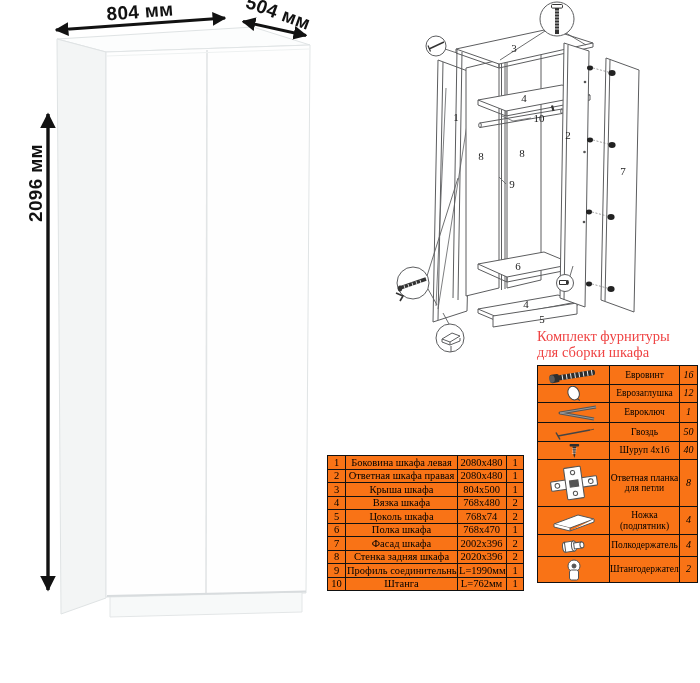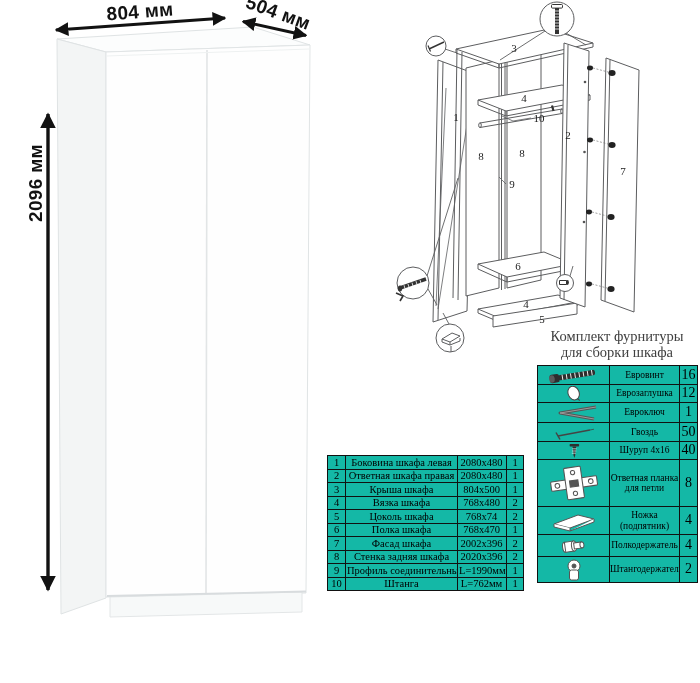--- a/index.html
+++ b/index.html
@@ -4,32 +4,32 @@
 <style>
   html,body{margin:0;padding:0;background:#fff;}
   .stage{position:relative;width:700px;height:683px;background:#ffffff;overflow:hidden;
          font-family:"Liberation Sans",sans-serif;}
   .scene{position:absolute;left:0;top:0;}
   .dim{position:absolute;font-weight:bold;color:#121212;font-size:19px;text-align:center;
        letter-spacing:0.3px;white-space:nowrap;}
   .dim-width{left:92px;top:1px;width:96px;transform:rotate(-4.5deg);}
   .dim-depth{left:238px;top:2px;width:80px;transform:rotate(20deg);}
   .dim-height{left:-20px;top:172px;width:112px;transform:rotate(-90deg);}
-  .kit-title{position:absolute;left:537px;top:328px;width:160px;text-align:center;
-             font-family:"Liberation Serif",serif;font-size:14.5px;line-height:16px;color:#404040;}
-  table{border-collapse:collapse;table-layout:fixed;background:#14b8a6;}
+  .kit-title{position:absolute;left:537px;top:328px;width:160px;text-align:left;
+             font-family:"Liberation Serif",serif;font-size:14.5px;line-height:16px;color:#ef4444;}
+  table{border-collapse:collapse;table-layout:fixed;background:#f97316;}
   td{border:1px solid #111;padding:0;overflow:hidden;}
   .parts-table{position:absolute;left:327px;top:455px;width:196px;
                font-family:"Liberation Serif",serif;font-size:10.5px;color:#000;}
   .parts-table td{height:12.5px;line-height:11px;text-align:center;white-space:nowrap;padding:0 1px;}
   .parts-table td.size-cell{text-align:center;padding-right:2px;}
   .kit-table{position:absolute;left:537px;top:365px;width:160px;
              font-family:"Liberation Serif",serif;font-size:9.5px;color:#000;}
   .kit-table td{text-align:center;line-height:10.5px;}
-  .kit-table td.qt{font-size:14px;}
+  .kit-table td.qt{font-size:10px;font-style:italic;}
   .ic svg{display:block;margin:0 auto;}
 </style>
 </head>
 <body>
 
 <div class="stage">
 
   <svg class="scene" width="700" height="683" viewBox="0 0 700 683">
     <defs>
       <marker id="arw" viewBox="0 0 10 10" refX="9" refY="5" markerWidth="4.6" markerHeight="4.6" orient="auto-start-reverse">

